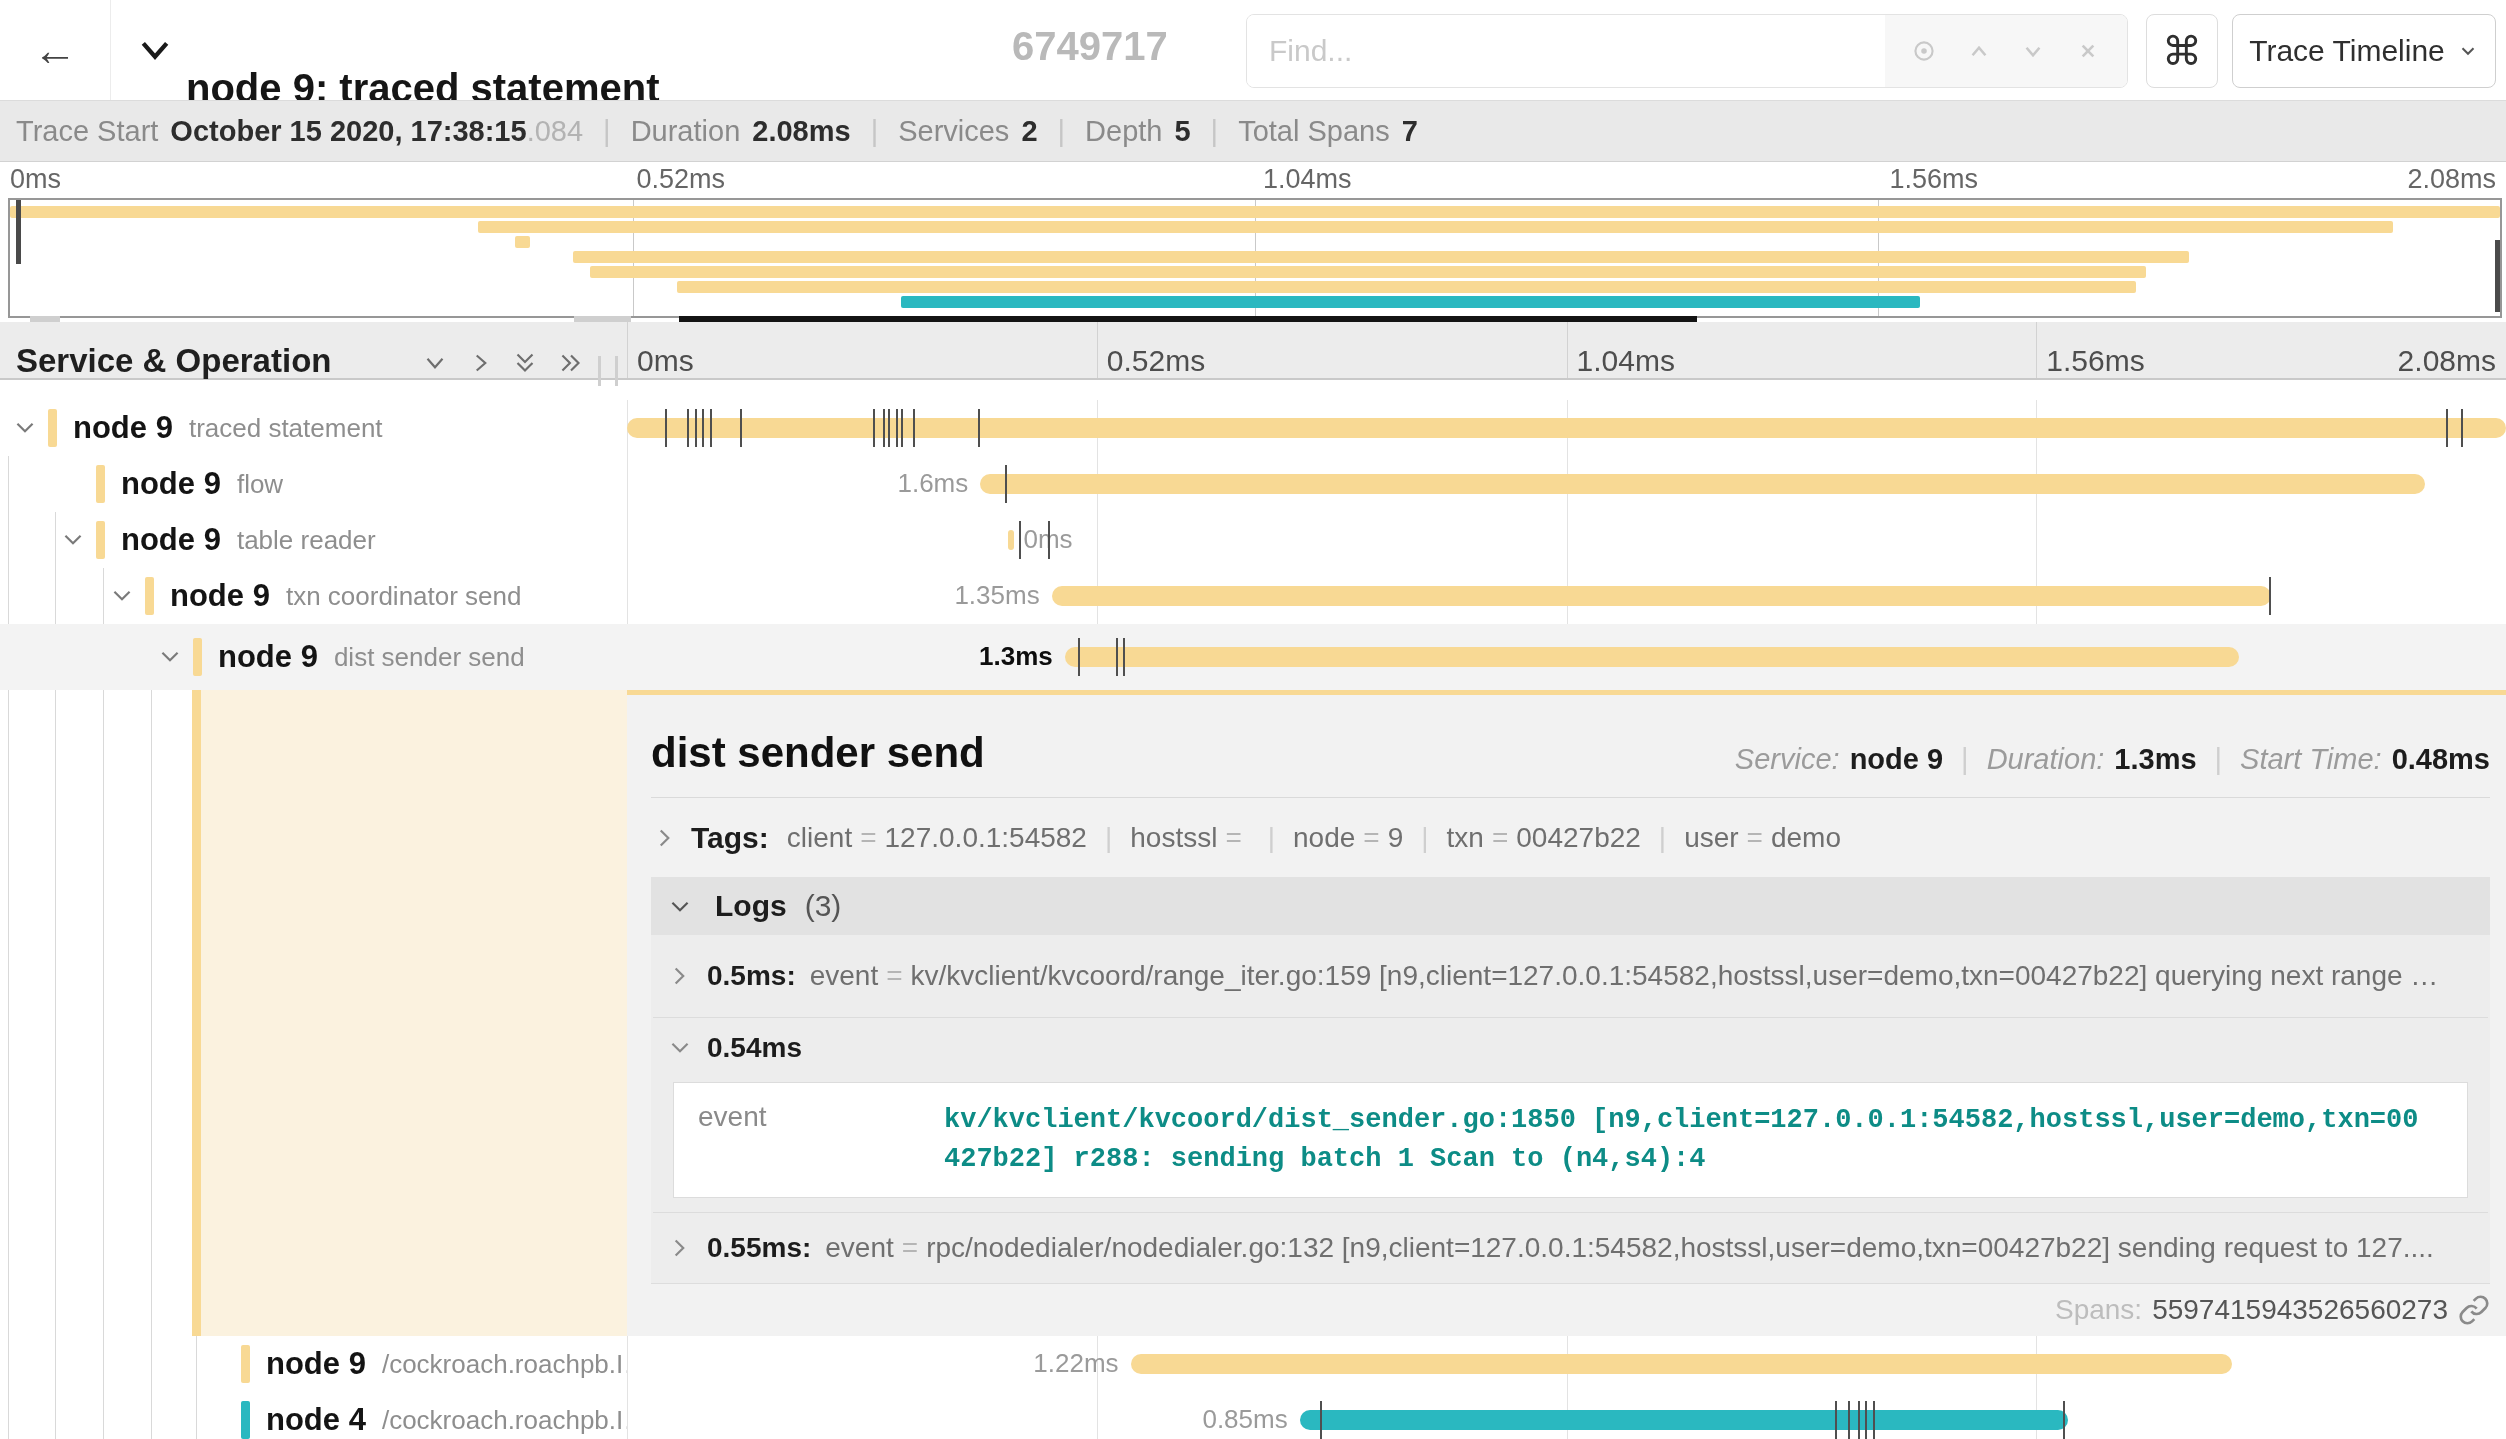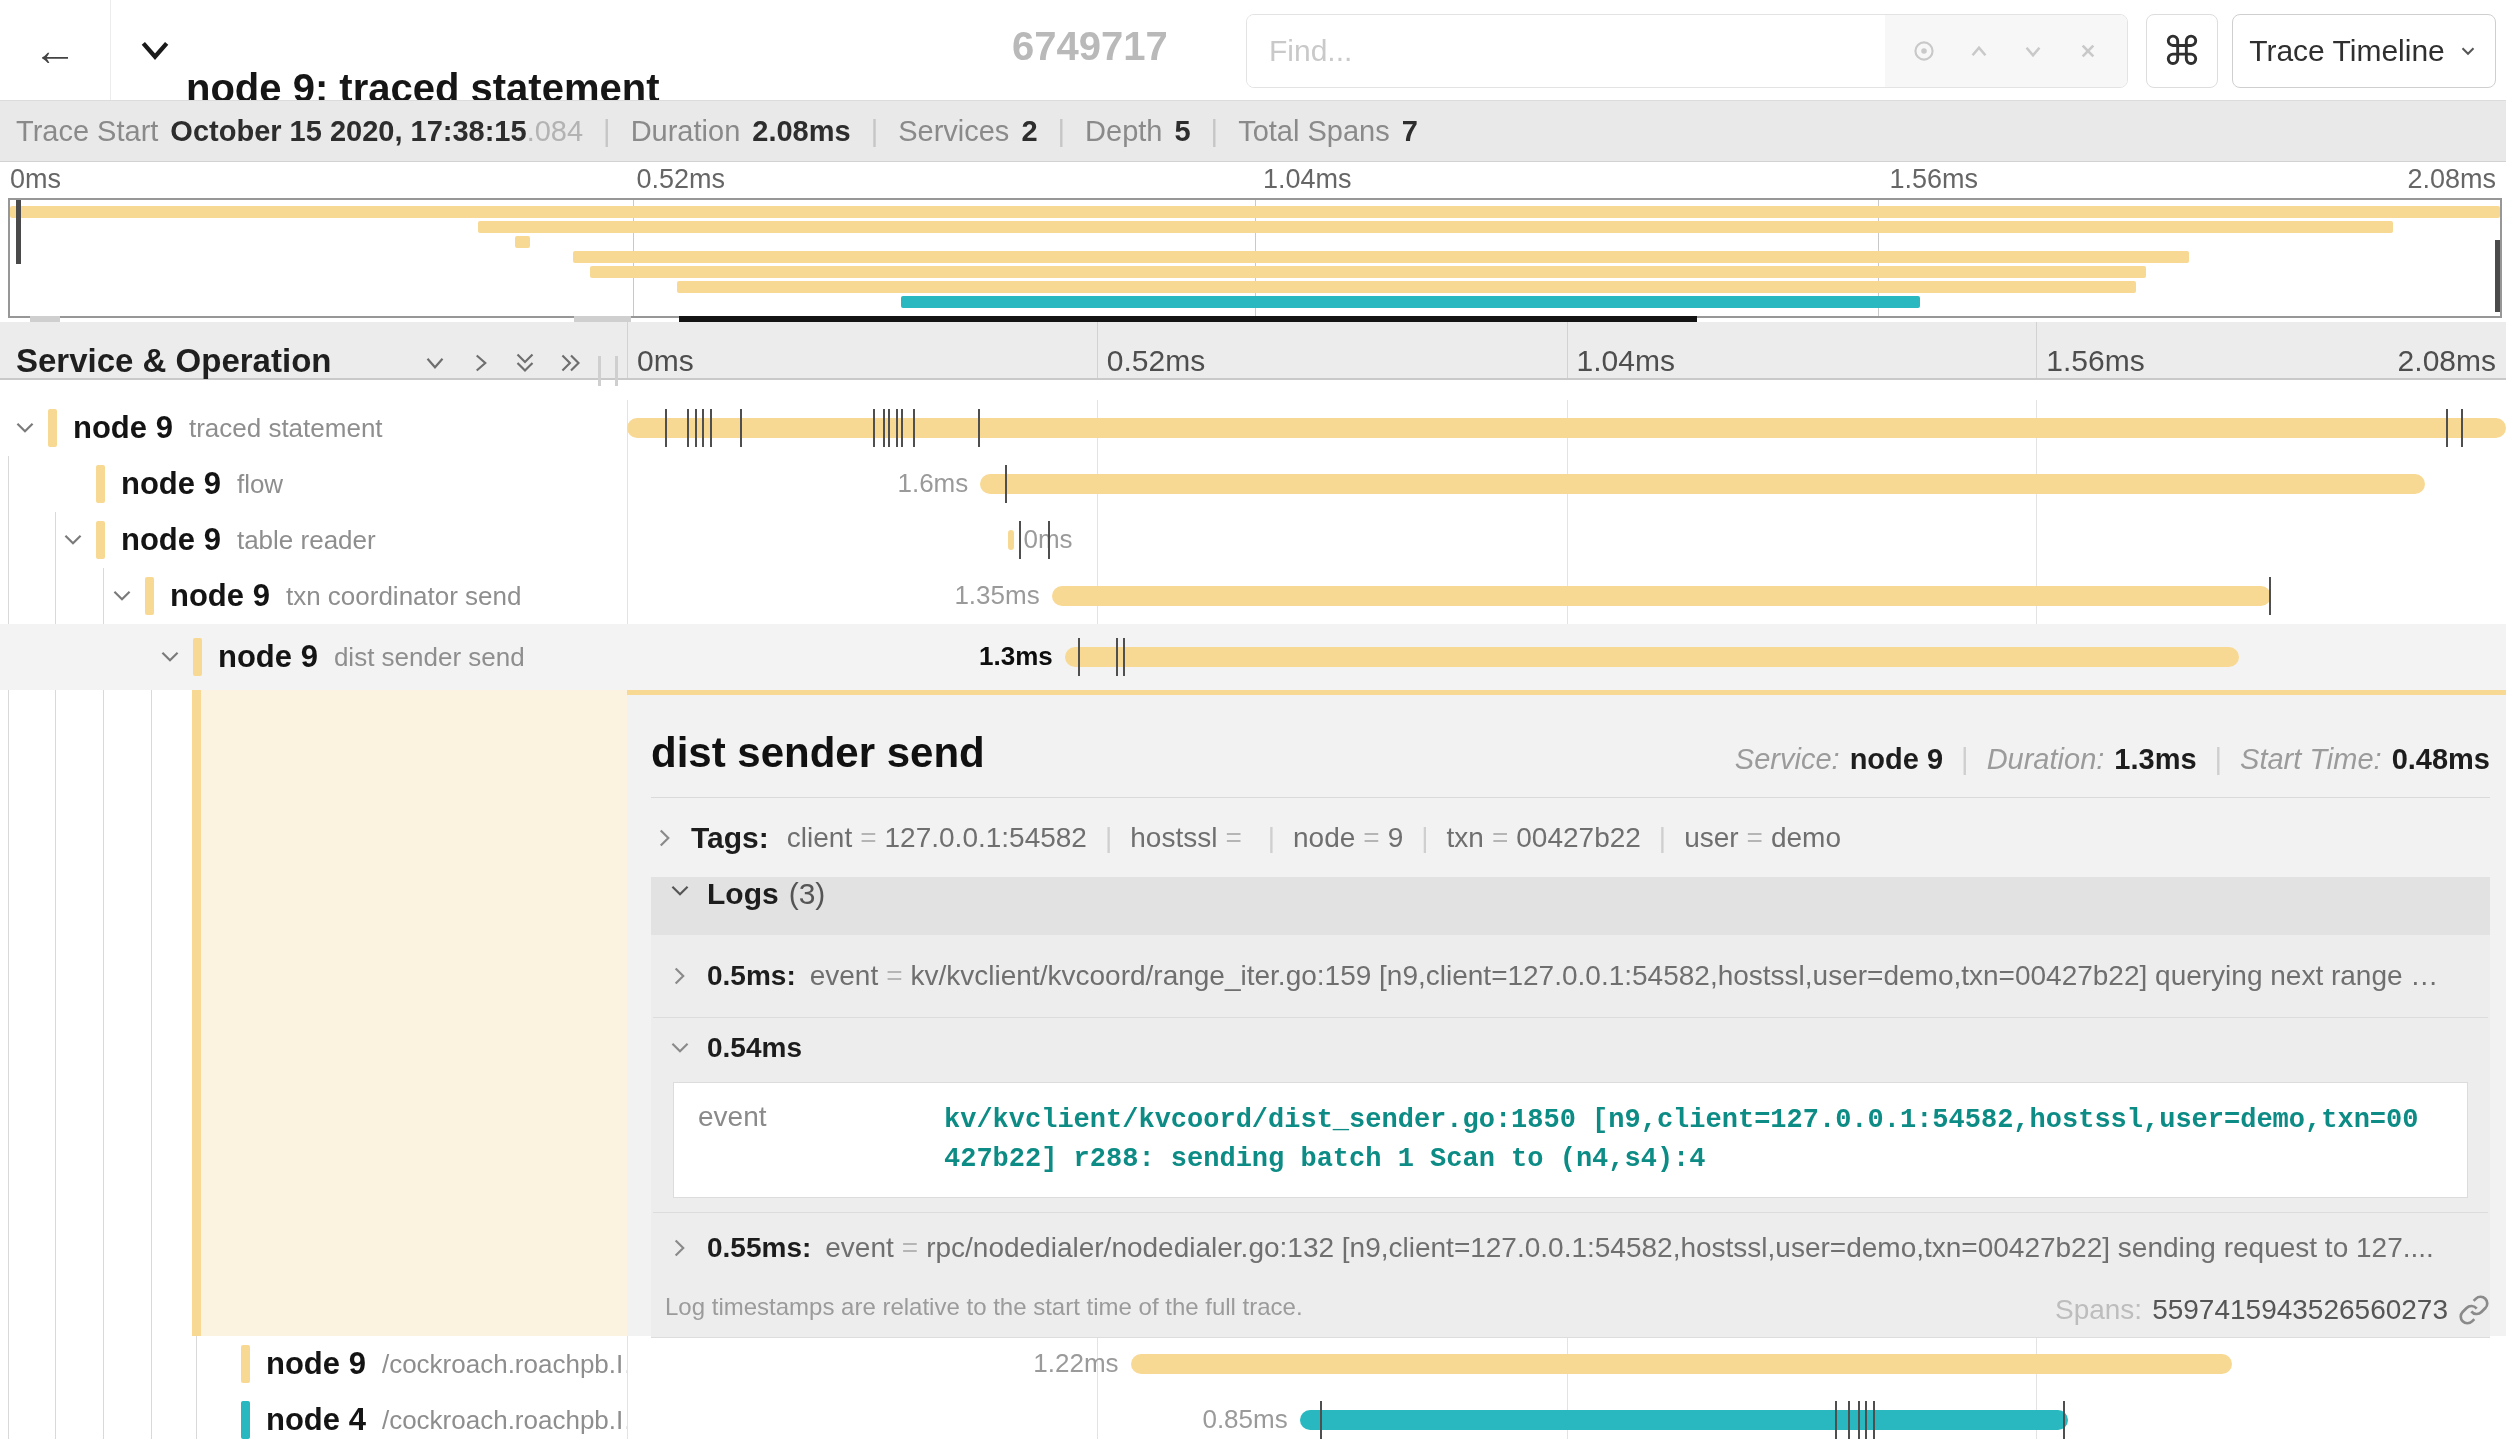--- a/index.html
+++ b/index.html
@@ -75,21 +75,21 @@
   .meta-sep{color:#cfcfcf;margin:0 18px;}
   #d-divider{position:absolute;left:24px;right:16px;top:102px;height:1px;background:#dadada;}
   #d-tags{position:absolute;left:24px;right:16px;top:112px;height:62px;display:flex;align-items:center;
           font-size:28px;white-space:nowrap;cursor:pointer;}
   .tags-title{font-size:30px;font-weight:bold;color:#1d1d1d;margin:0 18px 0 14px;}
   .tag-key{color:#6f6f6f;}
   .tag-eq{color:#b5b5b5;margin:0 8px;}
   .tag-val{color:#6f6f6f;}
   .tag-sep{color:#cfcfcf;margin:0 18px;}
   #d-logs{position:absolute;left:24px;right:16px;top:182px;background:#ededed;border-bottom:1px solid #ddd;}
-  #logs-head{height:58px;background:#e2e2e2;display:flex;cursor:pointer;}
+  #logs-head{height:58px;background:#e2e2e2;display:flex;align-items:center;cursor:pointer;gap:8px;}
   .logs-title{font-size:30px;font-weight:bold;color:#1d1d1d;margin-left:14px;}
   .logs-count{font-size:30px;color:#555;margin-left:10px;font-weight:normal;}
   .log-row{display:flex;align-items:center;height:70px;font-size:28px;white-space:nowrap;overflow:hidden;cursor:pointer;}
   .log-time{font-weight:bold;color:#1d1d1d;margin:0 14px 0 14px;}
   .log-key{color:#6f6f6f;}
   .log-eq{color:#b5b5b5;margin:0 8px;}
   .log-msg{color:#6f6f6f;overflow:hidden;text-overflow:ellipsis;}
   .log-divider{height:1px;background:#dcdcdc;margin:0 2px;}
   #code-box{margin:4px 22px 14px 22px;background:#fff;border:1px solid #dcdcdc;display:flex;padding:18px 0;}
   #code-key{width:246px;flex:none;font-size:28px;color:#8a8a8a;padding-left:24px;}
@@ -457,21 +457,20 @@
           <div class="log-row">
             <svg width="26" height="26" viewBox="0 0 24 24" style="margin-left: 16px;">
               <polyline points="8,5 15,12 8,19" fill="none" stroke="#8a8a8a" stroke-width="2"></polyline>
             </svg>
             <div class="log-time">0.55ms:</div>
             <div class="log-key">event</div>
             <div class="log-eq">=</div>
             <div class="log-msg">rpc/nodedialer/nodedialer.go:132 [n9,client=127.0.0.1:54582,hostssl,user=demo,txn=00427b22] sending request to 127....</div>
           </div>
         </div>
-      <div id="logs-foot">Log timestamps are relative to the start time of the full trace.</div>
     </div>
     <div id="d-spanid">
       <span id="spanid-label">Spans:</span>
       <span id="spanid-value">5597415943526560273</span>
       <svg width="32" height="32" viewBox="0 0 24 24" style="cursor:pointer">
         <path d="M10 13a5 5 0 0 0 7.54.54l3-3a5 5 0 0 0-7.07-7.07l-1.72 1.71" fill="none" stroke="#8a8a8a" stroke-width="2"></path>
         <path d="M14 11a5 5 0 0 0-7.54-.54l-3 3a5 5 0 0 0 7.07 7.07l1.71-1.71" fill="none" stroke="#8a8a8a" stroke-width="2"></path>
       </svg>
     </div>
   </div>

